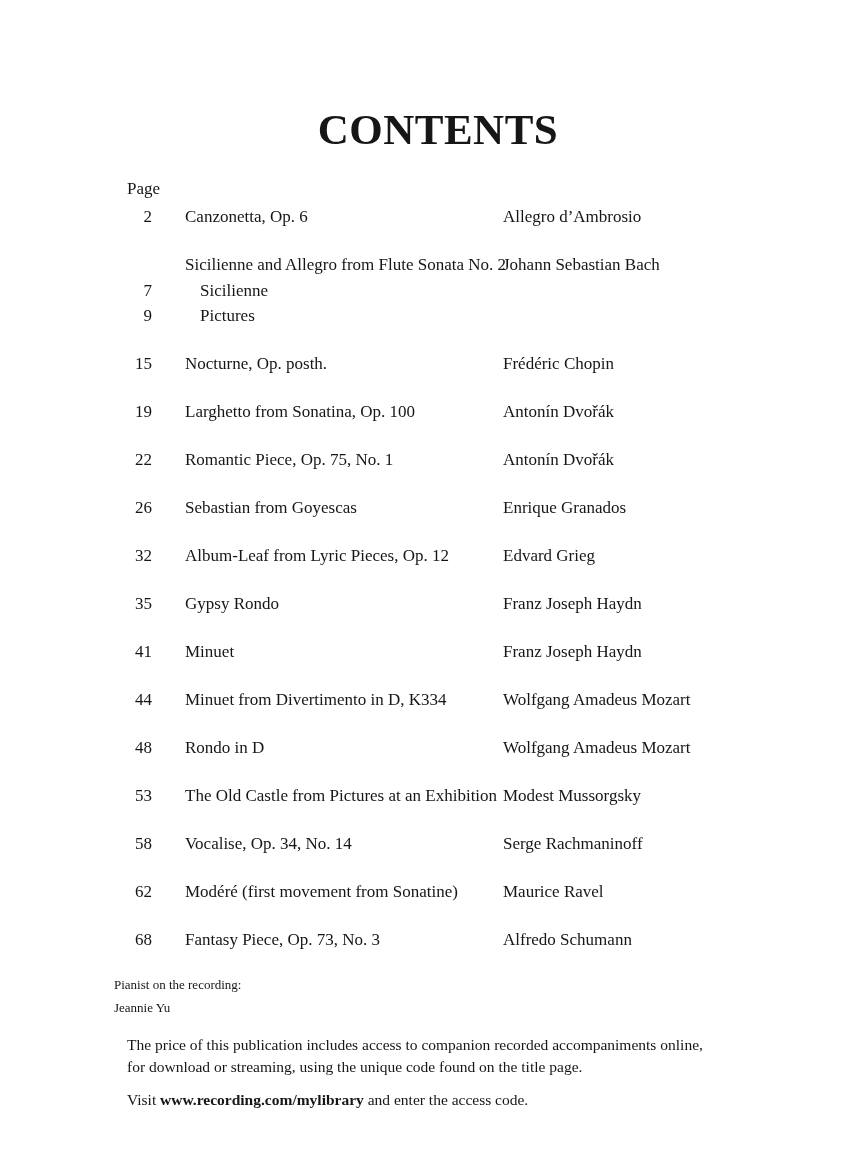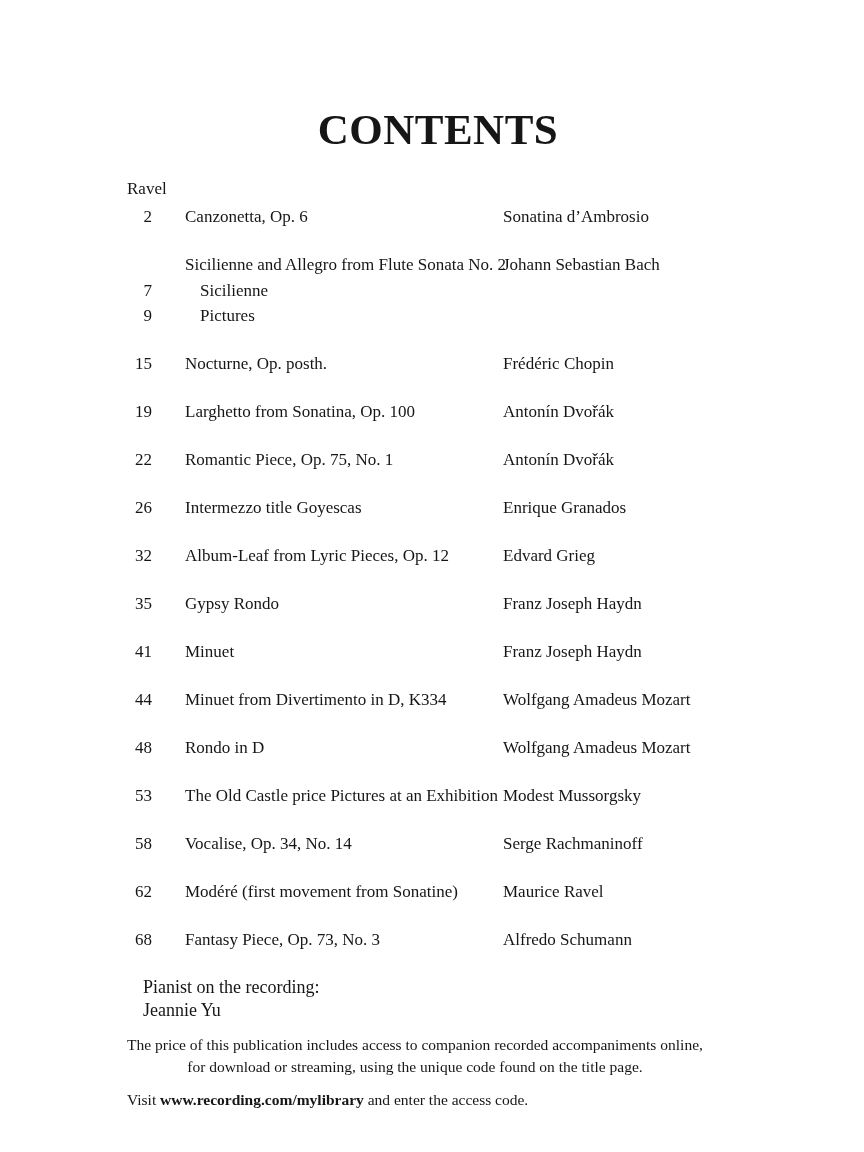--- a/index.html
+++ b/index.html
@@ -57,48 +57,47 @@
     font-family: Liberation Serif, serif;
   }
   .row .composer {
     position: absolute;
     left: 503px;
   }
   .it {
   }
   .footer-line {
     position: absolute;
-    left: 143px;
-    font-size: 18px;
+    left: 114px;
+    font-size: 13px;
     line-height: 1;
     white-space: nowrap;
   }
   .note {
     position: absolute;
     left: 127px;
     font-size: 15.5px;
     line-height: 22px;
     white-space: nowrap;
-    text-align: center;
   }
   .bold { font-weight: bold; }
 </style>
 </head>
 <body>
 
 <div class="page">
 
   <div class="doc-title">CONTENTS</div>
 
-  <div class="col-header">Ravel</div>
+  <div class="col-header">Page</div>
 
   <div class="row" style="top:208px">
     <span class="num">2</span>
     <span class="title">Canzonetta, Op. 6</span>
-    <span class="composer">Sonatina d’Ambrosio</span>
+    <span class="composer">Allegro d’Ambrosio</span>
   </div>
 
   <div class="row" style="top:256px">
     <span class="title">Sicilienne and Allegro from Flute Sonata No. 2</span>
     <span class="composer">Johann Sebastian Bach</span>
   </div>
 
   <div class="row sub" style="top:282px">
     <span class="num">7</span>
     <span class="title">Sicilienne</span>
@@ -122,21 +121,21 @@
   </div>
 
   <div class="row" style="top:451px">
     <span class="num">22</span>
     <span class="title">Romantic Piece, Op. 75, No. 1</span>
     <span class="composer">Antonín Dvořák</span>
   </div>
 
   <div class="row" style="top:499px">
     <span class="num">26</span>
-    <span class="title"><span>Intermezzo title </span><span class="it">Goyescas</span><span></span></span>
+    <span class="title"><span>Sebastian from </span><span class="it">Goyescas</span><span></span></span>
     <span class="composer">Enrique Granados</span>
   </div>
 
   <div class="row" style="top:547px">
     <span class="num">32</span>
     <span class="title"><span>Album-Leaf from </span><span class="it">Lyric Pieces</span><span>, Op. 12</span></span>
     <span class="composer">Edvard Grieg</span>
   </div>
 
   <div class="row" style="top:595px">
@@ -158,21 +157,21 @@
   </div>
 
   <div class="row" style="top:739px">
     <span class="num">48</span>
     <span class="title">Rondo in D</span>
     <span class="composer">Wolfgang Amadeus Mozart</span>
   </div>
 
   <div class="row" style="top:787px">
     <span class="num">53</span>
-    <span class="title"><span>The Old Castle price </span><span class="it">Pictures at an Exhibition</span><span></span></span>
+    <span class="title"><span>The Old Castle from </span><span class="it">Pictures at an Exhibition</span><span></span></span>
     <span class="composer">Modest Mussorgsky</span>
   </div>
 
   <div class="row" style="top:835px">
     <span class="num">58</span>
     <span class="title">Vocalise, Op. 34, No. 14</span>
     <span class="composer">Serge Rachmaninoff</span>
   </div>
 
   <div class="row" style="top:883px">

